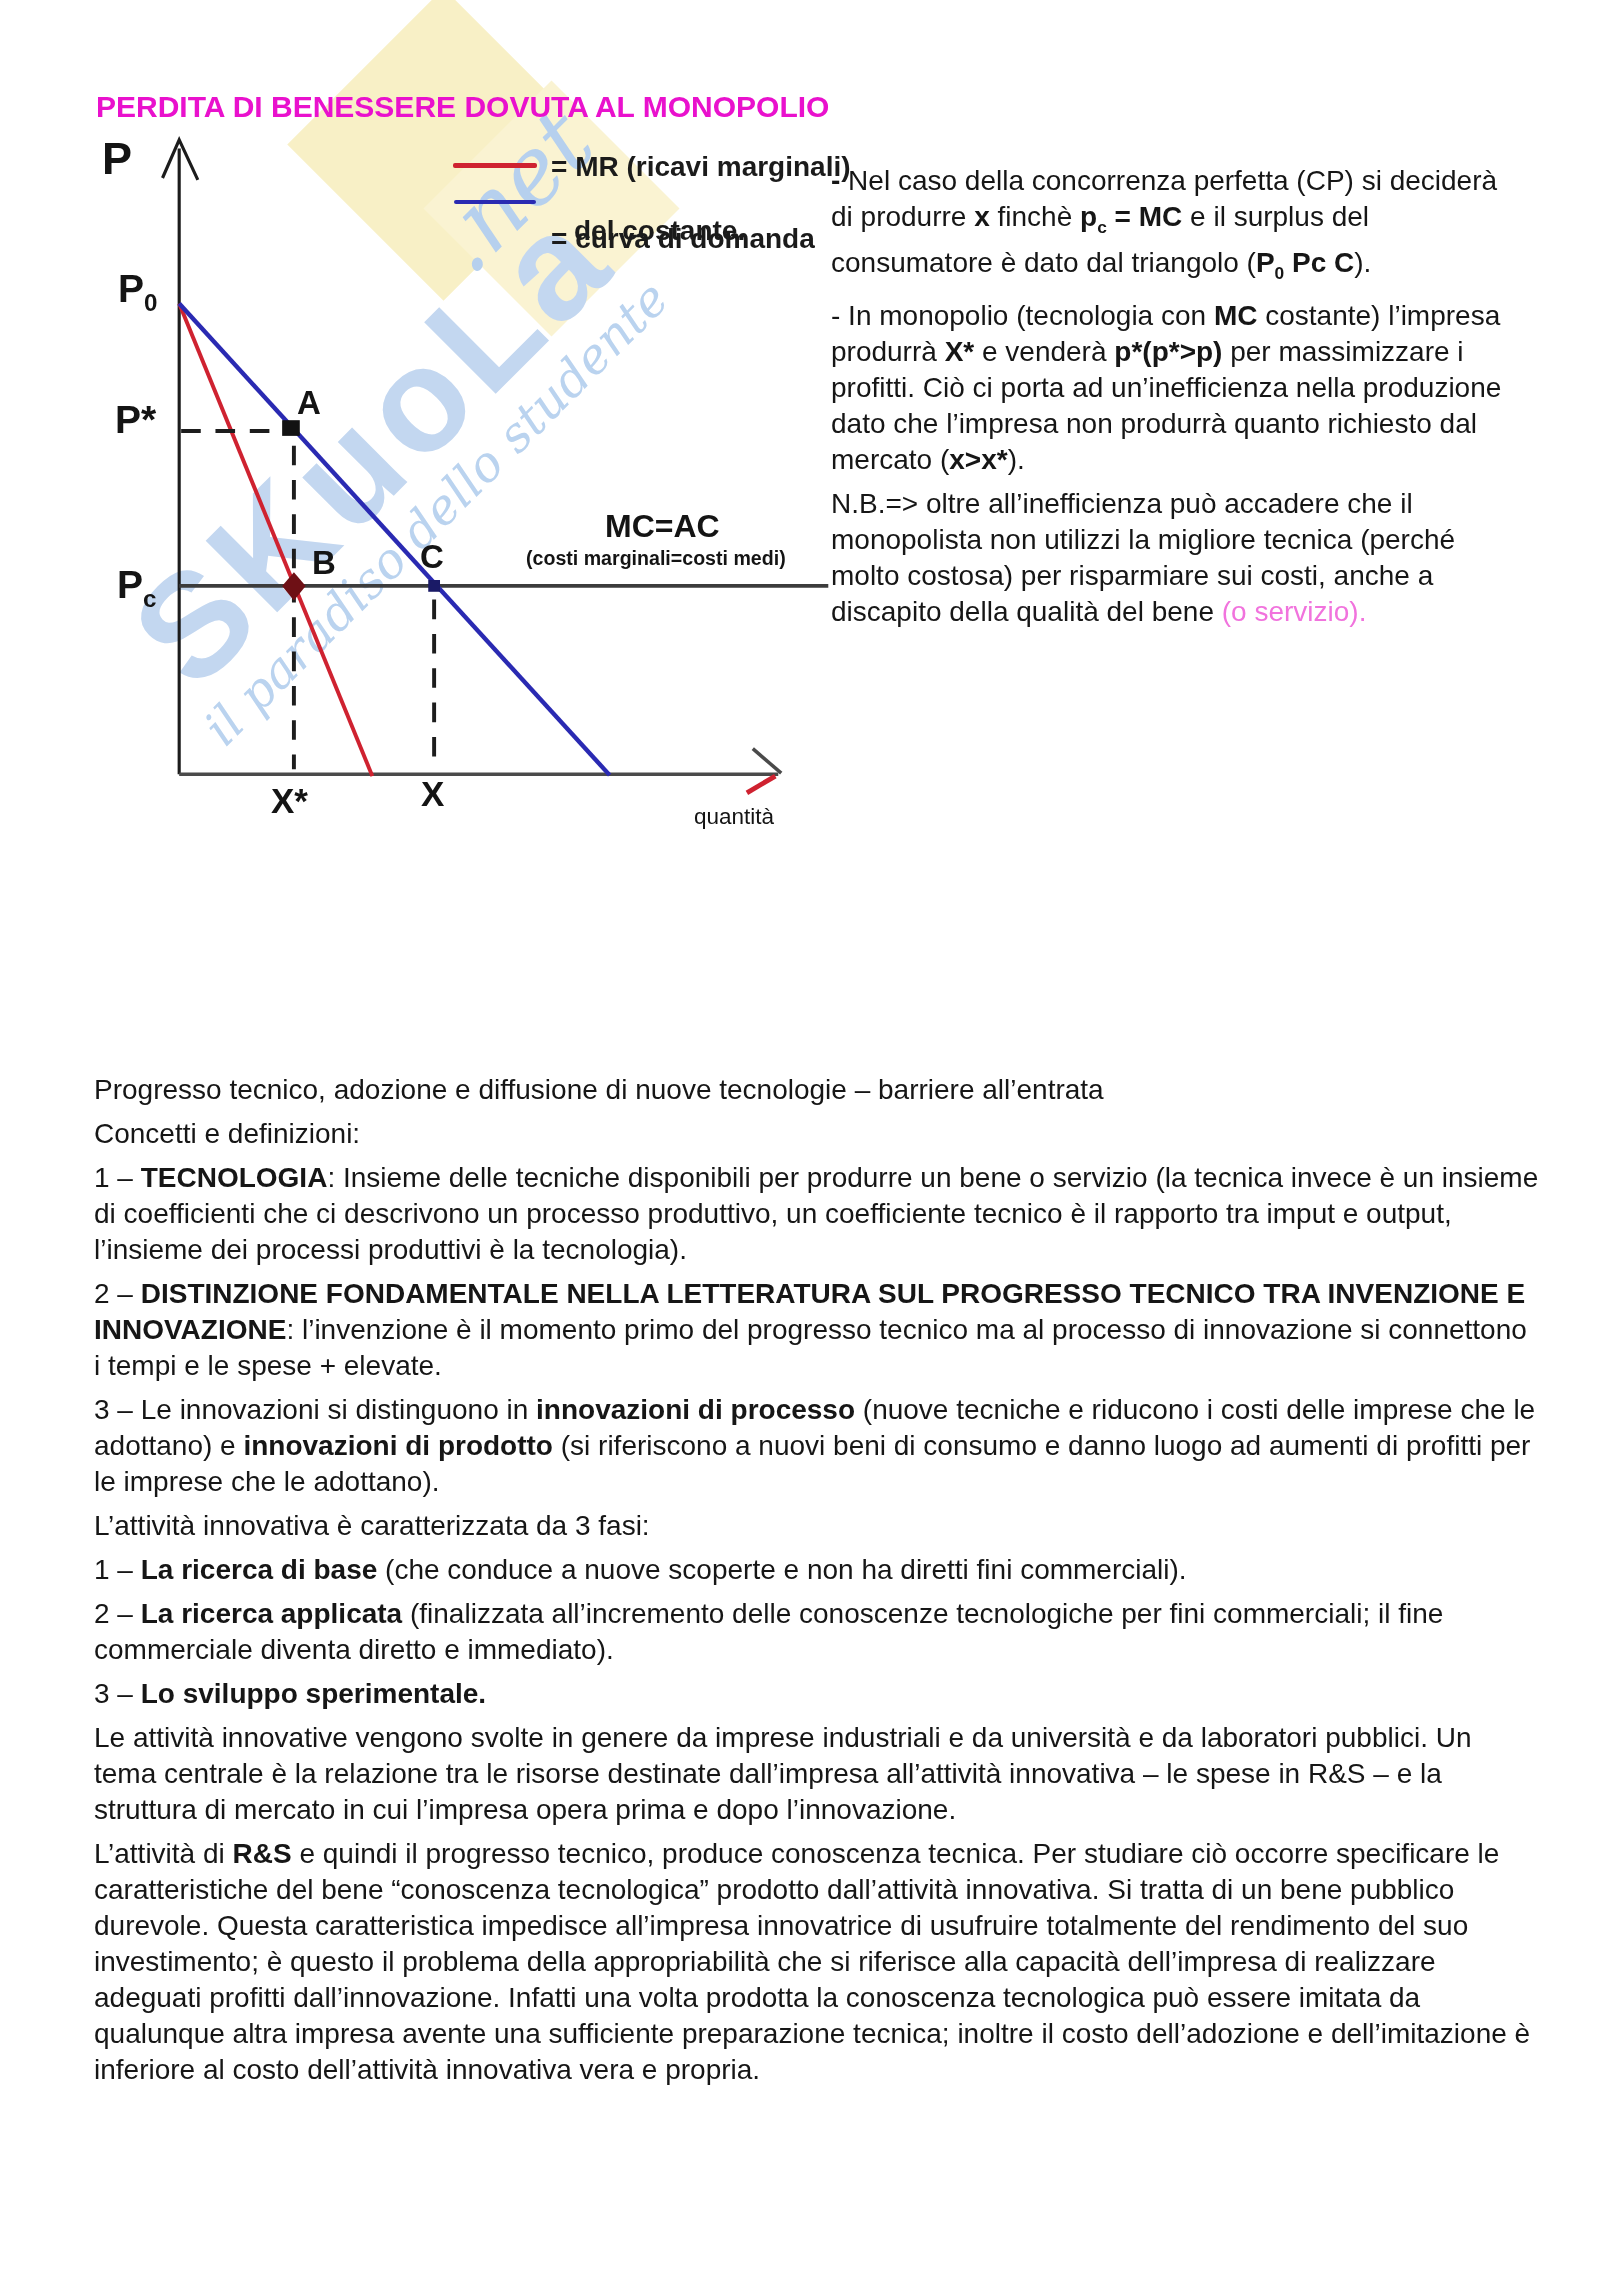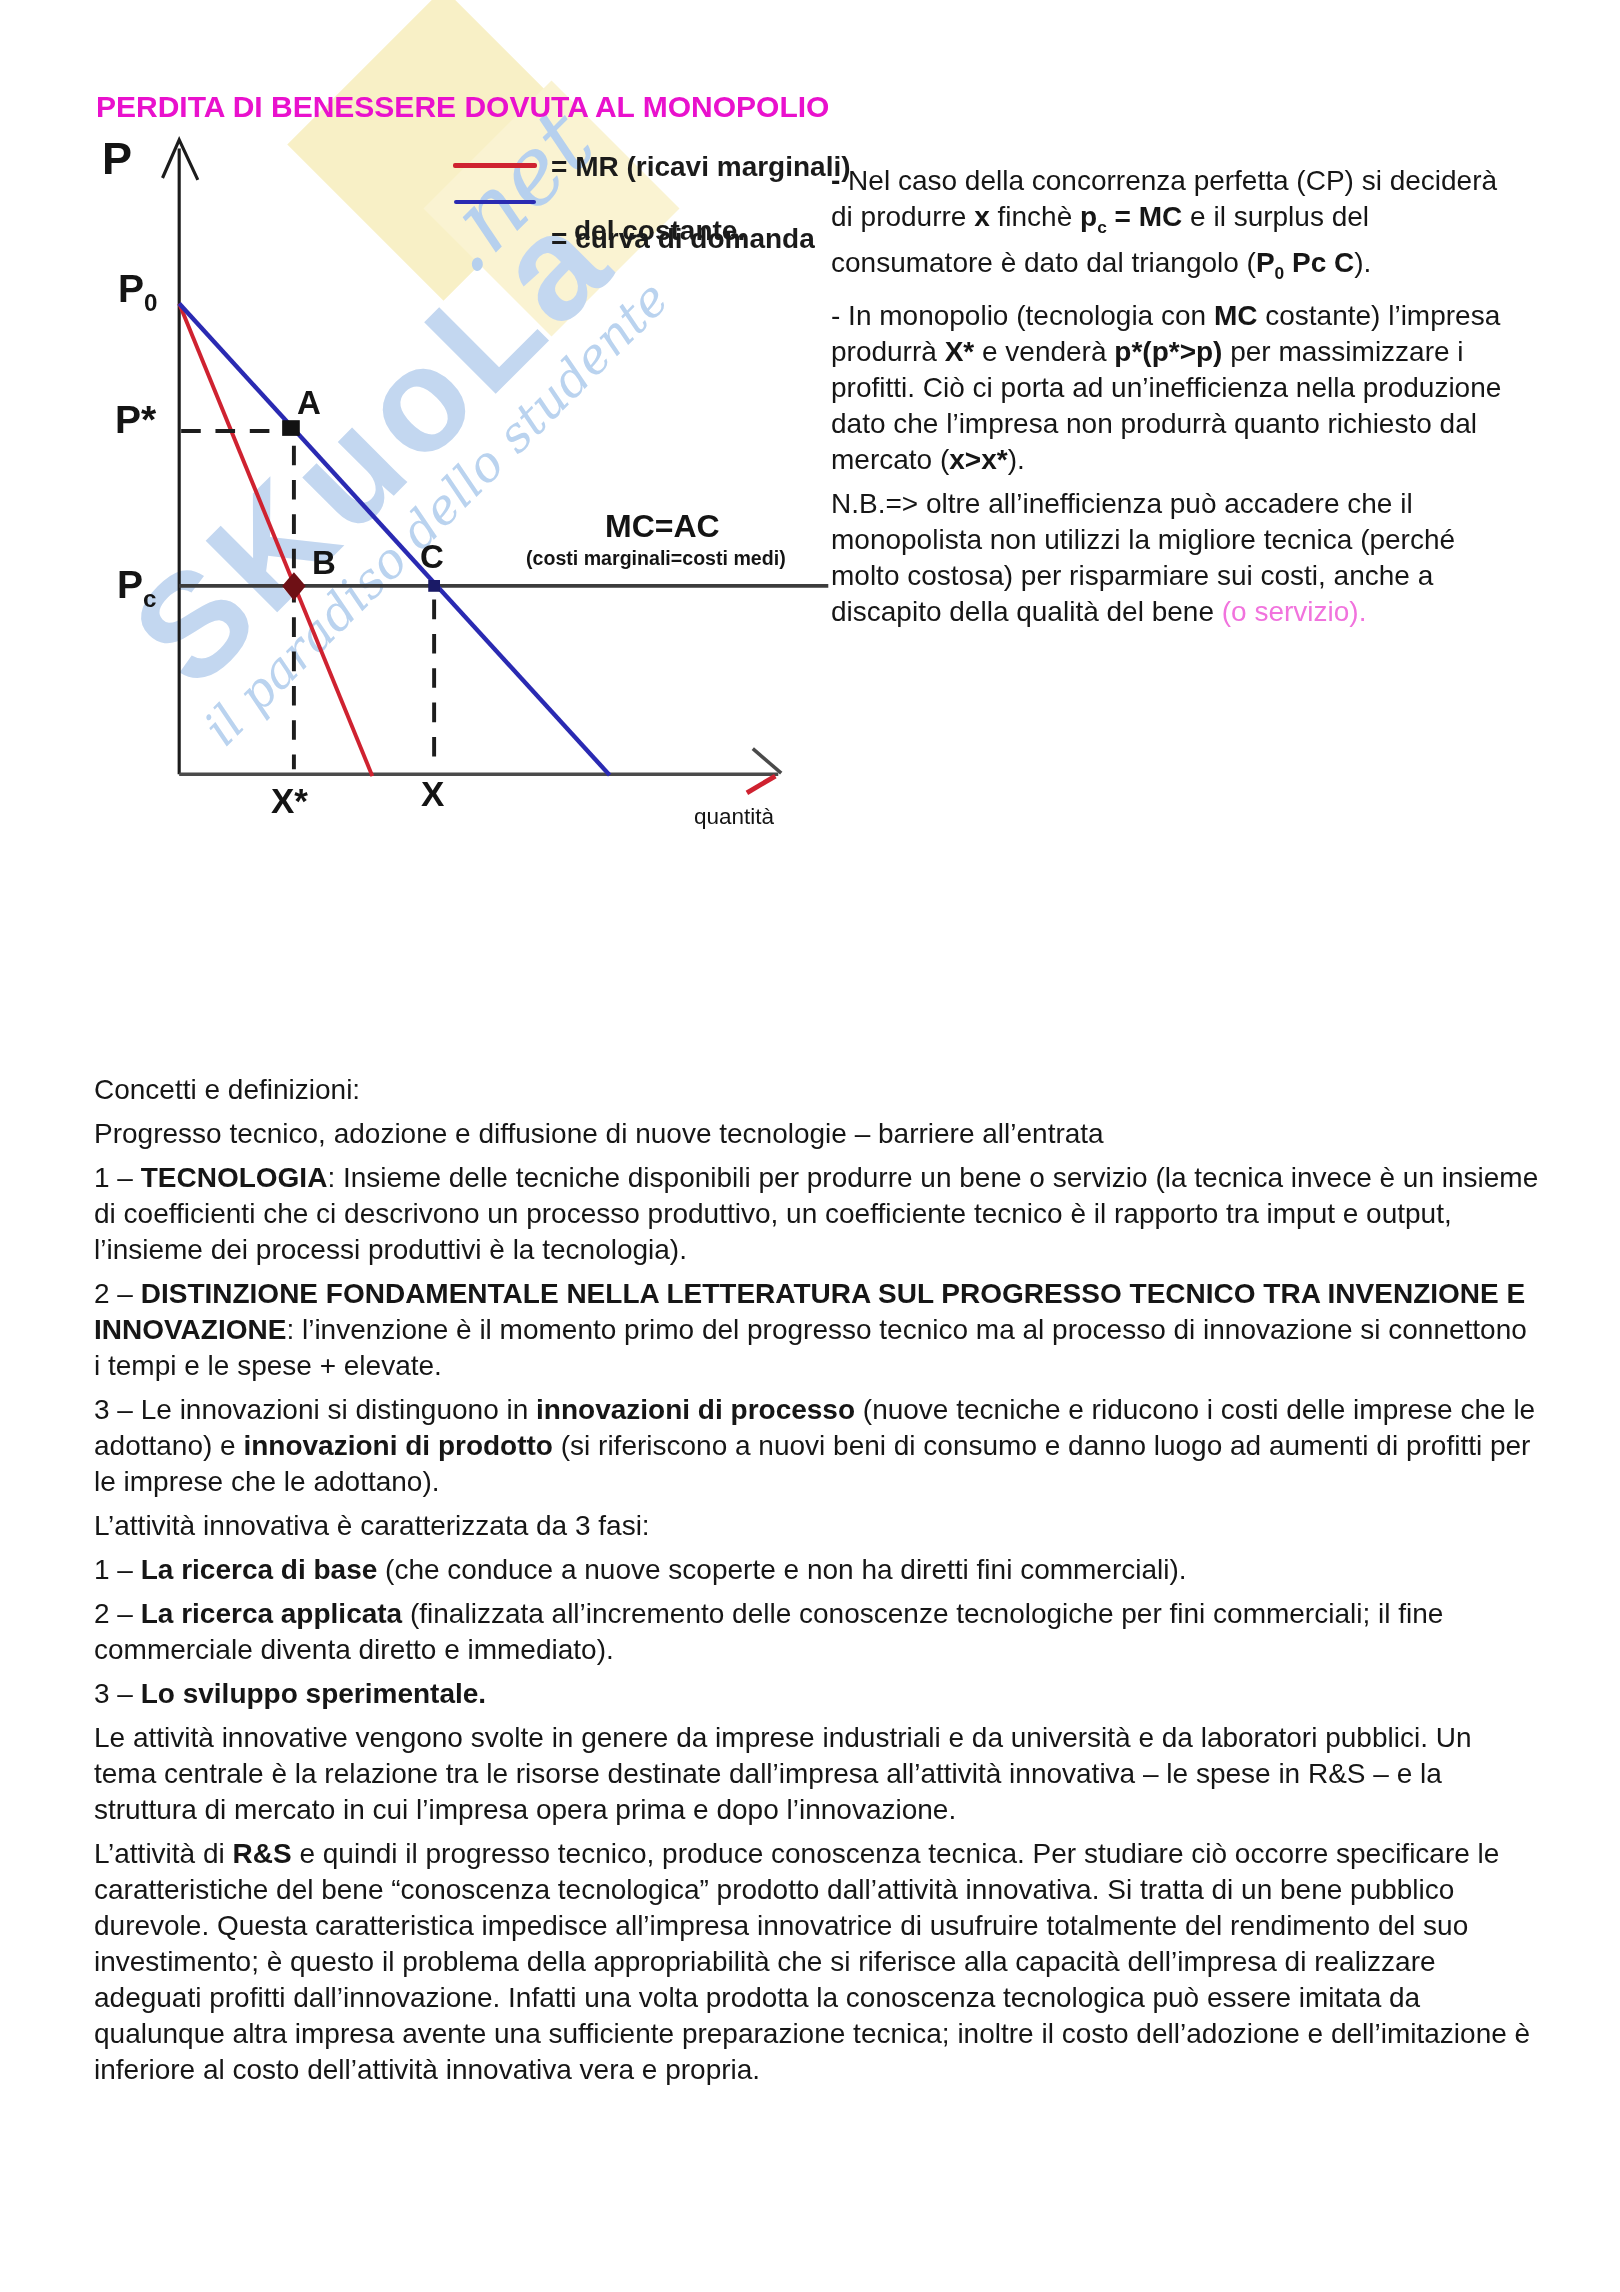--- a/index.html
+++ b/index.html
@@ -93,22 +93,22 @@
   <div class="legend-text" style="left:551px;top:188px;margin-top:35px;">= curva di domanda</div>
   <div class="legend-text" style="left:574px;top:215px;">del costante.</div>
 
   <div class="rcol">
       <p class="para"><span class="b">- </span><span>Nel caso della concorrenza perfetta (CP) si deciderà di produrre </span><span class="b">x</span><span> finchè </span><span class="b">p</span><sub class="b">c</sub><span class="b"> = MC</span><span> e il surplus del consumatore è dato dal triangolo (</span><span class="b">P</span><sub class="b">0</sub><span class="b"> Pc C</span><span>).</span></p>
       <p class="para"><span>- In monopolio (tecnologia con </span><span class="b">MC</span><span> costante) l’impresa produrrà </span><span class="b">X*</span><span> e venderà </span><span class="b">p*(p*&gt;p)</span><span> per massimizzare i profitti. Ciò ci porta ad un’inefficienza nella produzione dato che l’impresa non produrrà quanto richiesto dal mercato (</span><span class="b">x&gt;x*</span><span>).</span></p>
       <p class="para"><span>N.B.=&gt; oltre all’inefficienza può accadere che il monopolista non utilizzi la migliore tecnica (perché molto costosa) per risparmiare sui costi, anche a discapito della qualità del bene </span><span class="pink">(o servizio).</span></p>
     </div>
 
   <div class="bodytext">
+      <p class="para"><span>Progresso tecnico, adozione e diffusione di nuove tecnologie – barriere all’entrata</span></p>
       <p class="para"><span>Concetti e definizioni:</span></p>
-      <p class="para"><span>Progresso tecnico, adozione e diffusione di nuove tecnologie – barriere all’entrata</span></p>
       <p class="para"><span>1 – </span><span class="b">TECNOLOGIA</span><span>: Insieme delle tecniche disponibili per produrre un bene o servizio (la tecnica invece è un insieme di coefficienti che ci descrivono un processo produttivo, un coefficiente tecnico è il rapporto tra imput e output, l’insieme dei processi produttivi è la tecnologia).</span></p>
       <p class="para"><span>2 – </span><span class="b">DISTINZIONE FONDAMENTALE NELLA LETTERATURA SUL PROGRESSO TECNICO TRA INVENZIONE E INNOVAZIONE</span><span>: l’invenzione è il momento primo del progresso tecnico ma al processo di innovazione si connettono i tempi e le spese + elevate.</span></p>
       <p class="para"><span>3 – Le innovazioni si distinguono in </span><span class="b">innovazioni di processo</span><span> (nuove tecniche e riducono i costi delle imprese che le adottano) e </span><span class="b">innovazioni di prodotto</span><span> (si riferiscono a nuovi beni di consumo e danno luogo ad aumenti di profitti per le imprese che le adottano).</span></p>
       <p class="para"><span>L’attività innovativa è caratterizzata da 3 fasi:</span></p>
       <p class="para"><span>1 – </span><span class="b">La ricerca di base</span><span> (che conduce a nuove scoperte e non ha diretti fini commerciali).</span></p>
       <p class="para"><span>2 – </span><span class="b">La ricerca applicata</span><span> (finalizzata all’incremento delle conoscenze tecnologiche per fini commerciali; il fine commerciale diventa diretto e immediato).</span></p>
       <p class="para"><span>3 – </span><span class="b">Lo sviluppo sperimentale.</span></p>
       <p class="para"><span>Le attività innovative vengono svolte in genere da imprese industriali e da università e da laboratori pubblici. Un tema centrale è la relazione tra le risorse destinate dall’impresa all’attività innovativa – le spese in R&amp;S – e la struttura di mercato in cui l’impresa opera prima e dopo l’innovazione.</span></p>
       <p class="para"><span>L’attività di </span><span class="b">R&amp;S</span><span> e quindi il progresso tecnico, produce conoscenza tecnica. Per studiare ciò occorre specificare le caratteristiche del bene “conoscenza tecnologica” prodotto dall’attività innovativa. Si tratta di un bene pubblico durevole. Questa caratteristica impedisce all’impresa innovatrice di usufruire totalmente del rendimento del suo investimento; è questo il problema della appropriabilità che si riferisce alla capacità dell’impresa di realizzare adeguati profitti dall’innovazione. Infatti una volta prodotta la conoscenza tecnologica può essere imitata da qualunque altra impresa avente una sufficiente preparazione tecnica; inoltre il costo dell’adozione e dell’imitazione è inferiore al costo dell’attività innovativa vera e propria.</span></p>
     </div>

